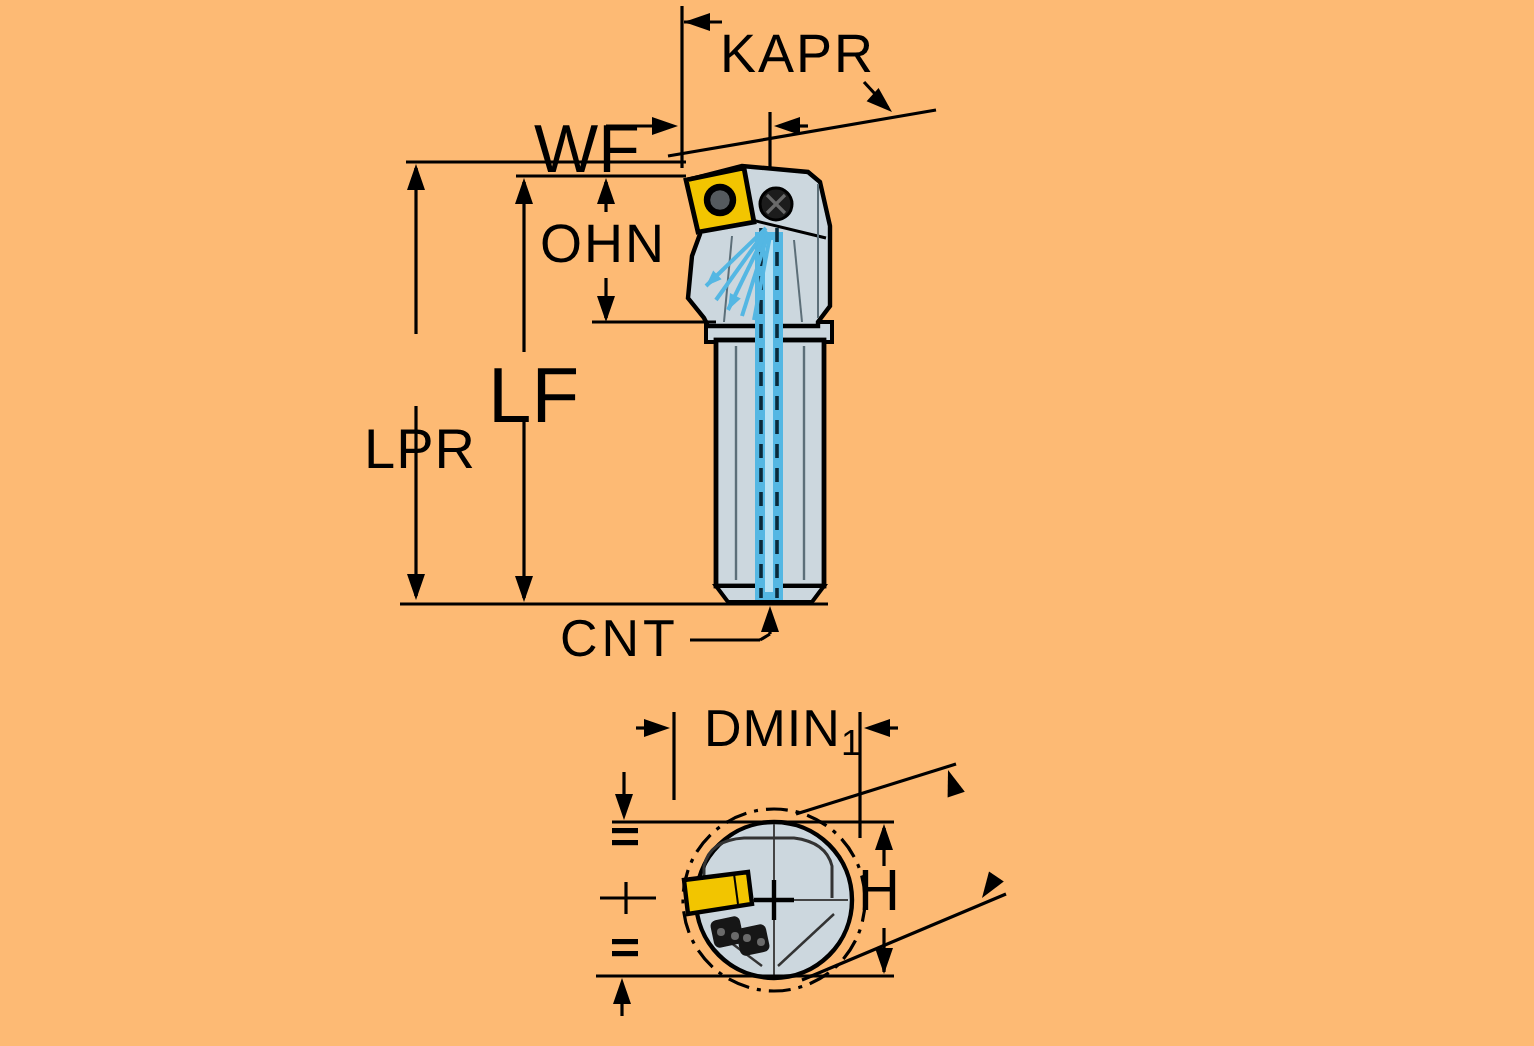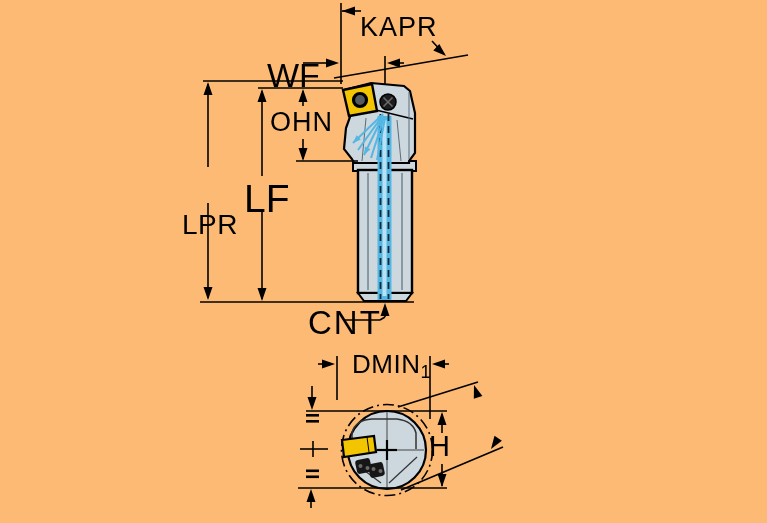--- a/index.html
+++ b/index.html
@@ -18,21 +18,21 @@
   .dim-label{
     position:absolute;white-space:nowrap;color:#000;line-height:1;
     font-family:"Liberation Sans", sans-serif;
   }
   .dim-label sub{font-size:0.7em;vertical-align:-0.25em;}
   .lbl-kapr{left:360px;top:14px;font-size:27px;letter-spacing:1px;}
   .lbl-wf{left:267px;top:58px;font-size:34px;}
   .lbl-ohn{left:270px;top:109px;font-size:27px;letter-spacing:1px;}
   .lbl-lpr{left:182px;top:171px;font-size:28px;letter-spacing:0.5px;margin-top:40px;}
   .lbl-lf{left:244px;top:179px;font-size:39px;}
-  .lbl-cnt{left:308px;top:306px;font-size:33px;letter-spacing:2px;}
+  .lbl-cnt{left:280px;top:306px;font-size:26px;letter-spacing:2px;}
   .lbl-dmin{left:352px;top:351px;font-size:26px;letter-spacing:0.5px;}
   .lbl-dcon{left:457px;top:399px;font-size:27px;letter-spacing:1px;}
   .lbl-h{left:429px;top:432px;font-size:29px;}
 </style>
 </head>
 <body>
 
 <div id="stage">
 
   <svg width="767" height="523" viewBox="0 0 767 523">

